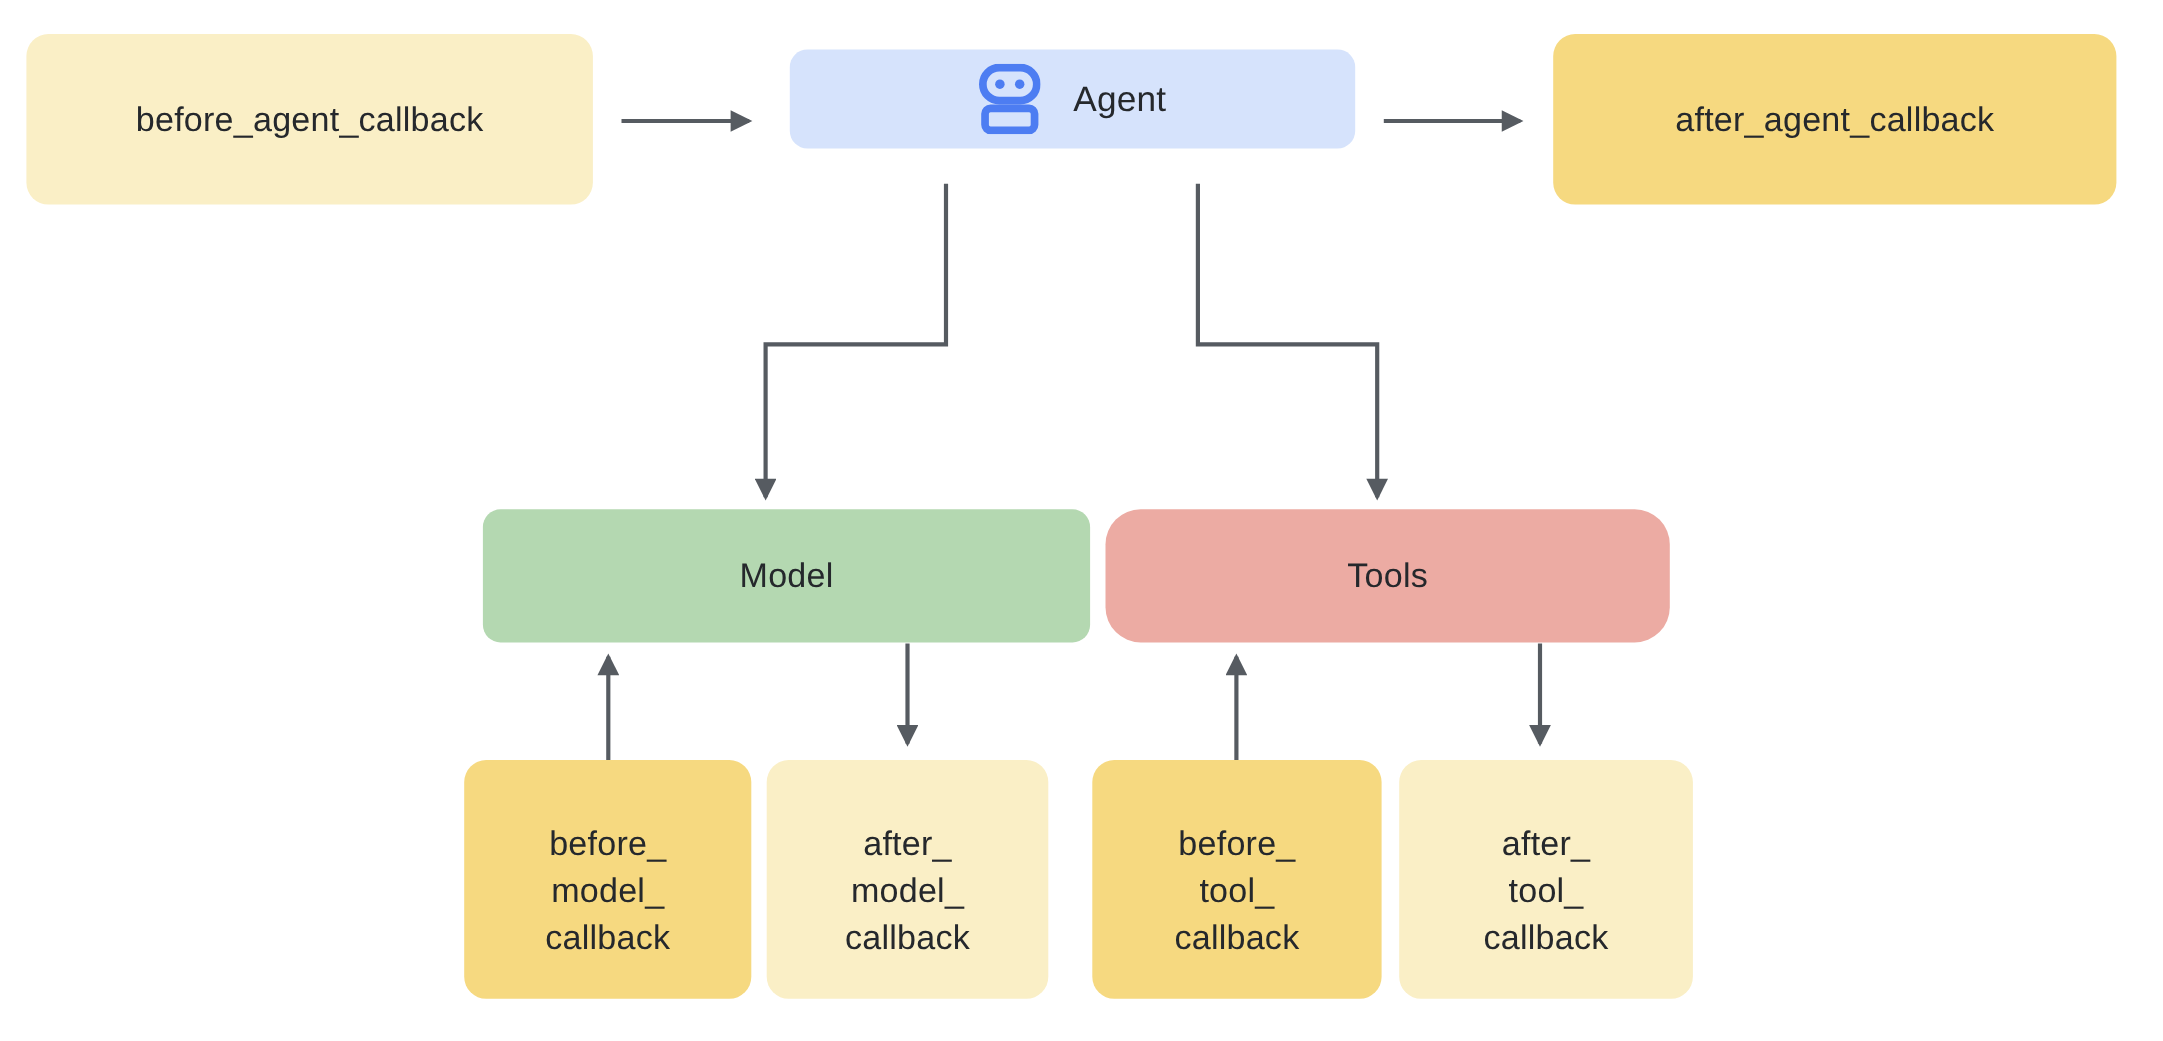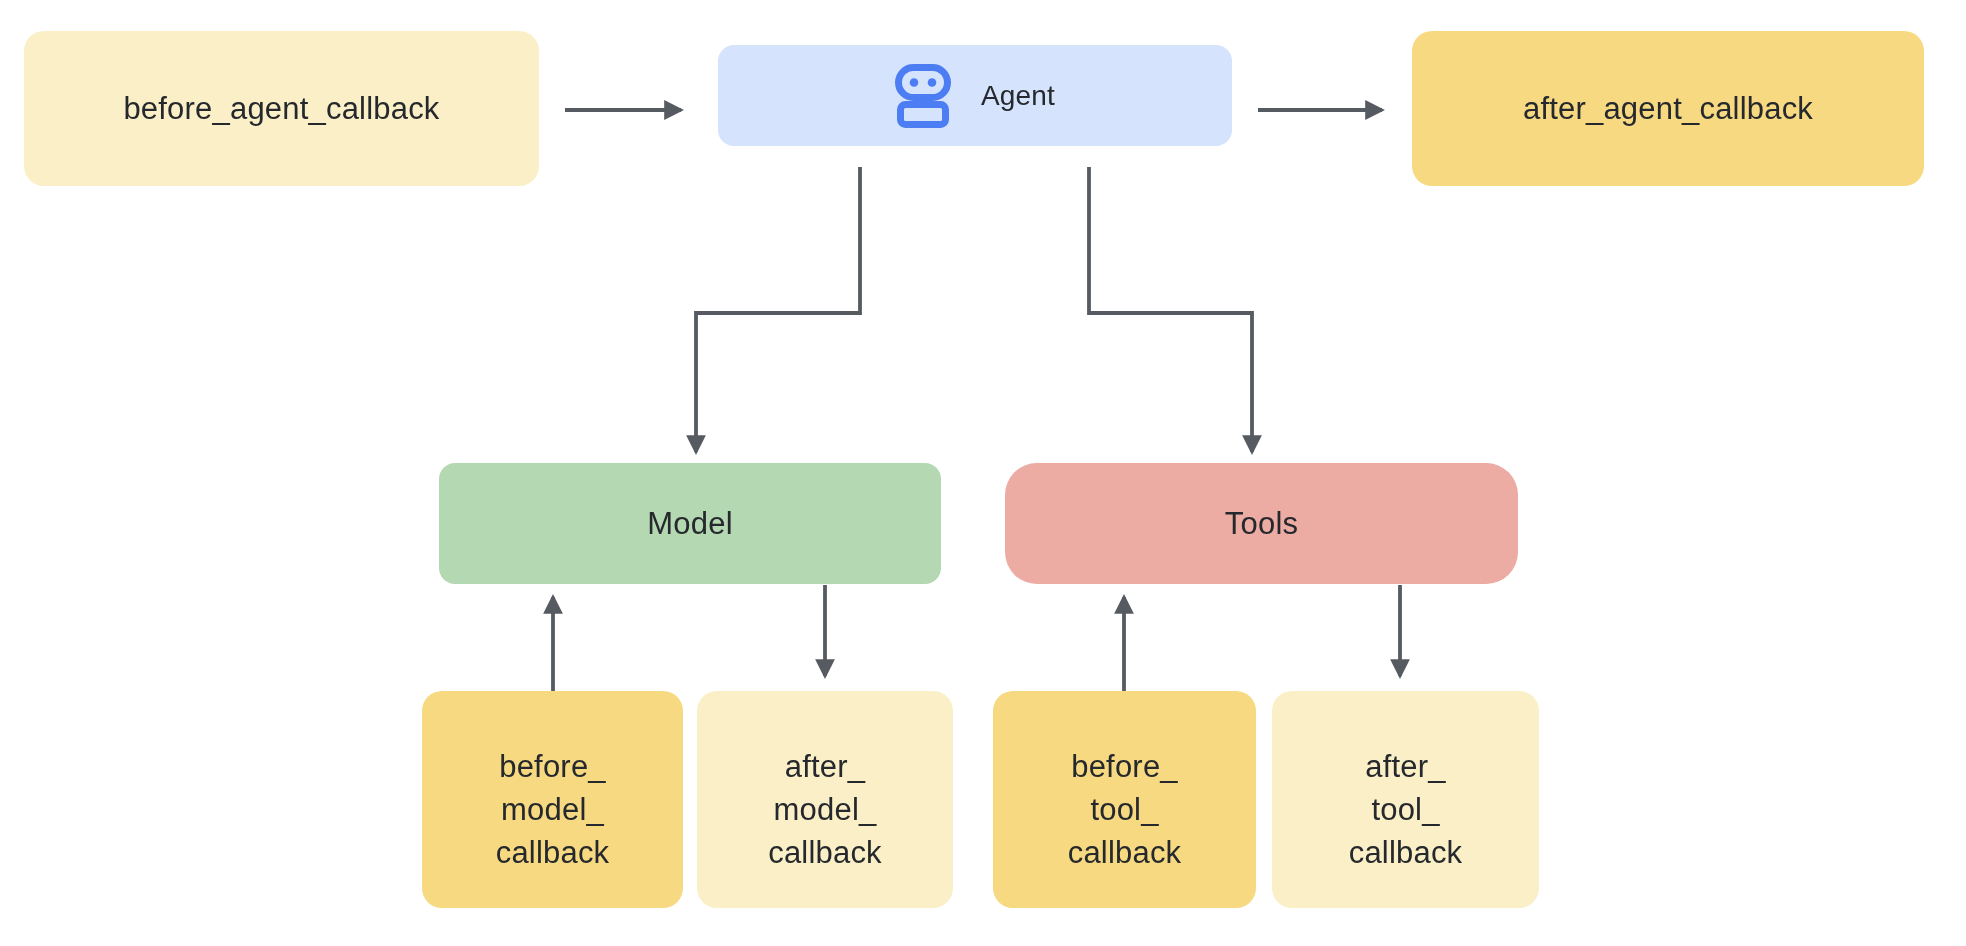--- a/index.html
+++ b/index.html
@@ -28,23 +28,23 @@
     color: var(--text);
     font-size: 31px;
     letter-spacing: 0.2px;
     text-align: center;
     box-sizing: border-box;
   }
   .r20 { border-radius: 20px; }
   .r16 { border-radius: 16px; }
 
   .node-before-agent { left: 24px;  top: 31px;  width: 515px; height: 155px; }
-  .node-agent        { left: 718px; top: 45px;  width: 514px; height: 101px; font-size: 28px; }
+  .node-agent        { left: 718px; top: 45px;  width: 514px; height: 90px; font-size: 32px; }
   .node-after-agent  { left: 1412px;top: 31px;  width: 512px; height: 155px; }
-  .node-model        { left: 439px; top: 463px; width: 502px; height: 121px; }
+  .node-model        { left: 439px; top: 463px; width: 552px; height: 121px; }
   .node-tools        { left: 1005px;top: 463px; width: 513px; height: 121px; border-radius: 32px; }
   .node-before-model { left: 422px; top: 691px; width: 261px; height: 217px; }
   .node-after-model  { left: 697px; top: 691px; width: 256px; height: 217px; }
   .node-before-tool  { left: 993px; top: 691px; width: 263px; height: 217px; }
   .node-after-tool   { left: 1272px;top: 691px; width: 267px; height: 217px; }
 
   .multiline { white-space: pre-line; line-height: 43px; margin-top: 20px; }
 
   .agent-inner {
     display: flex;

